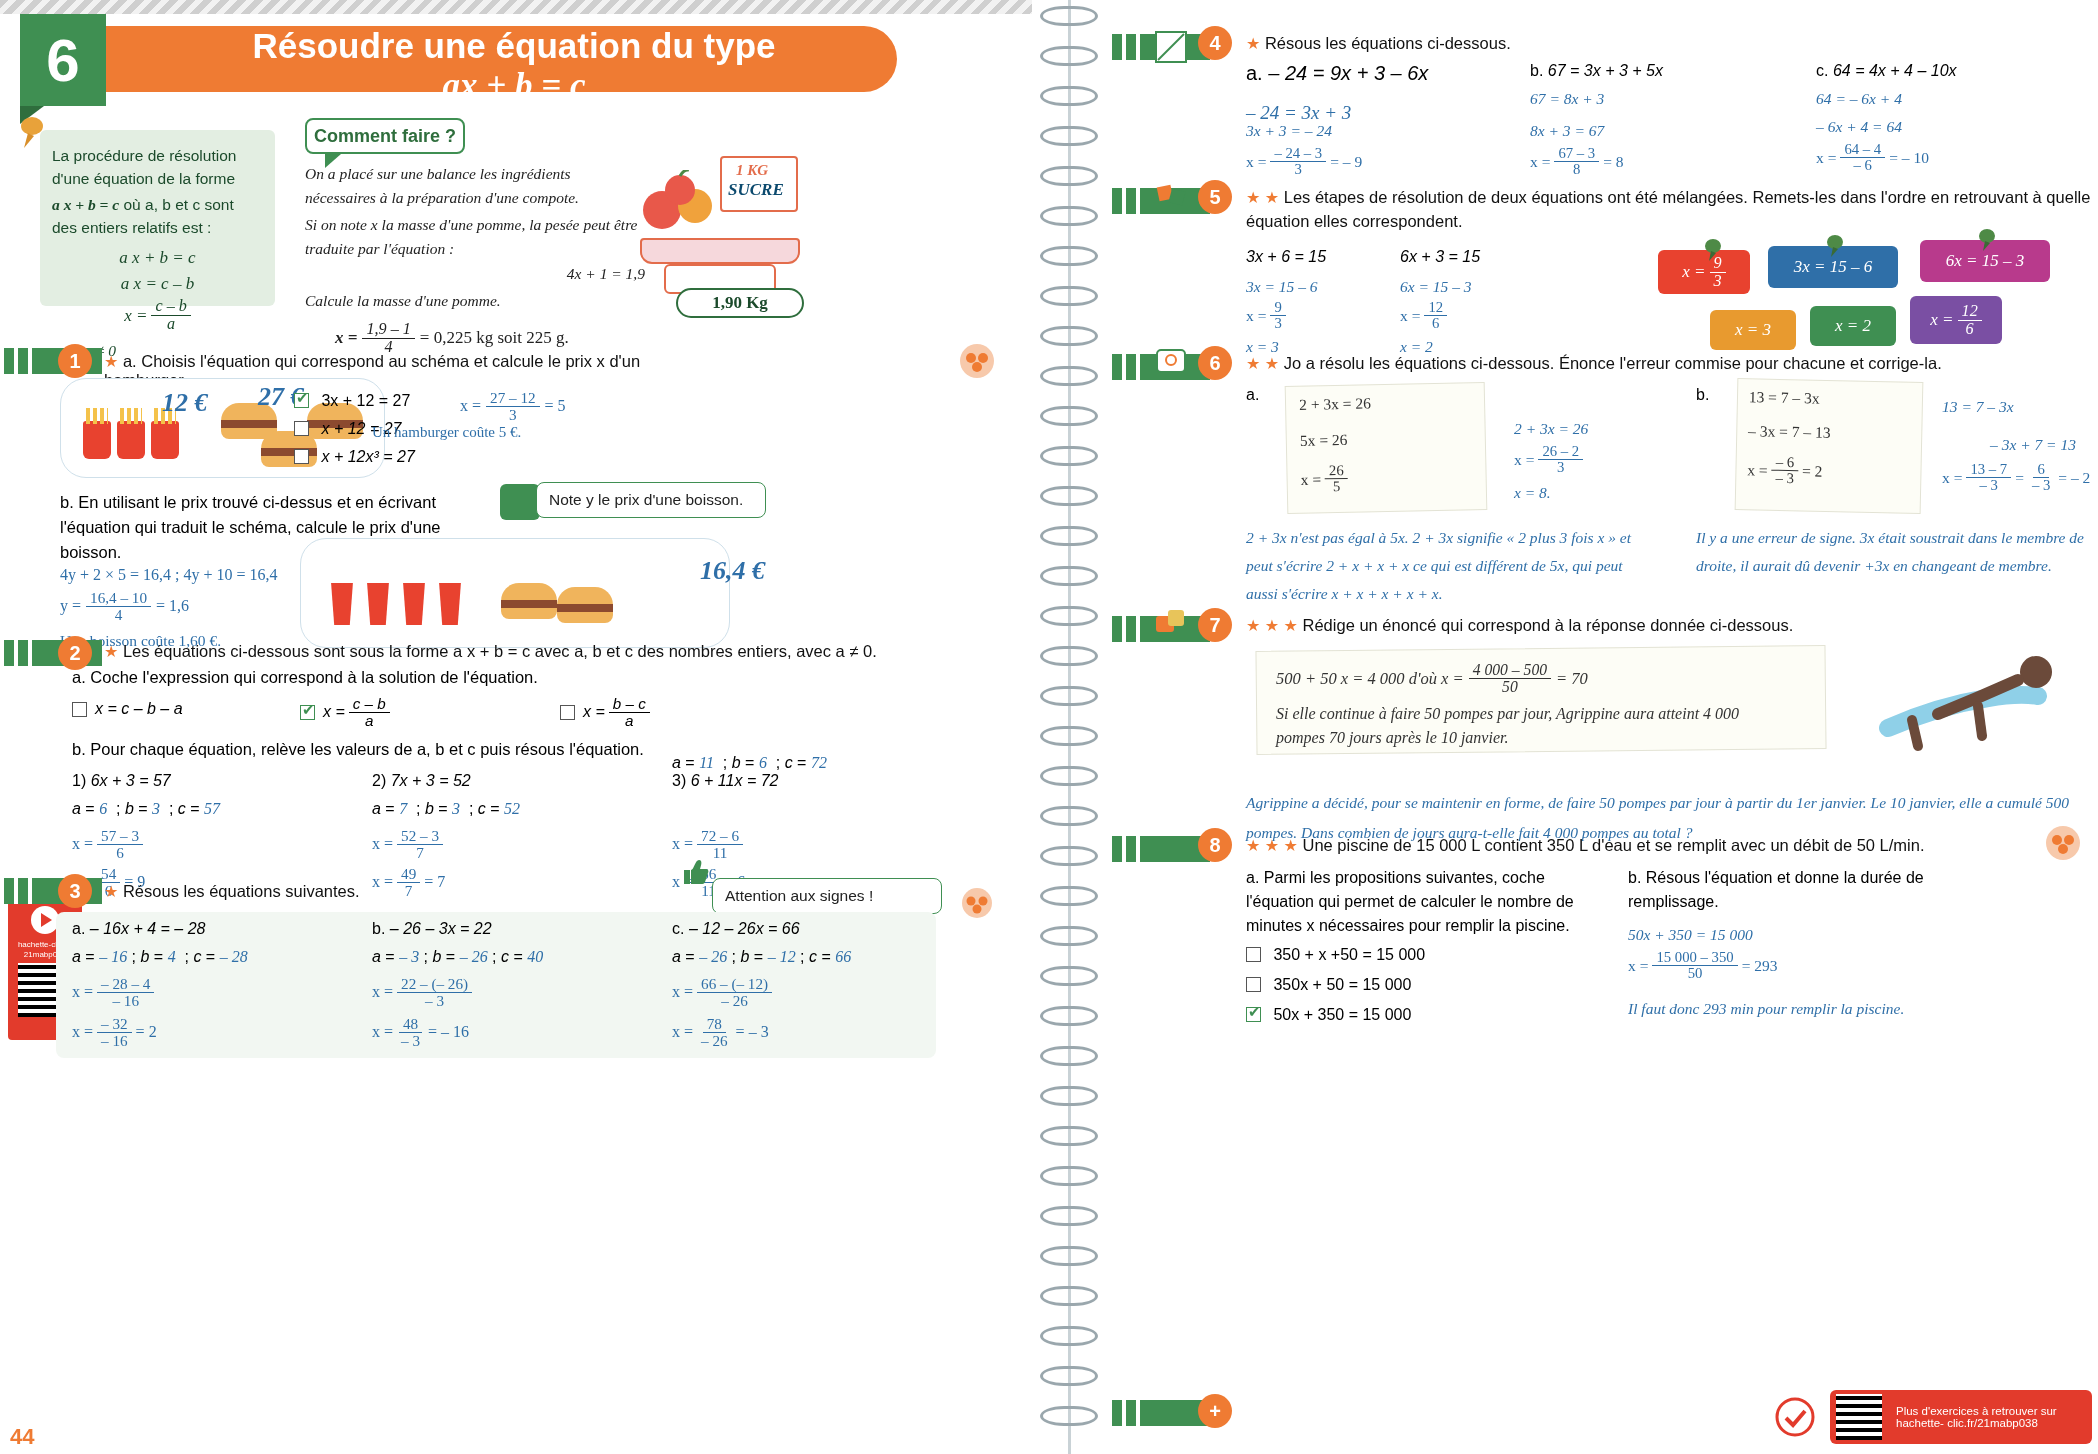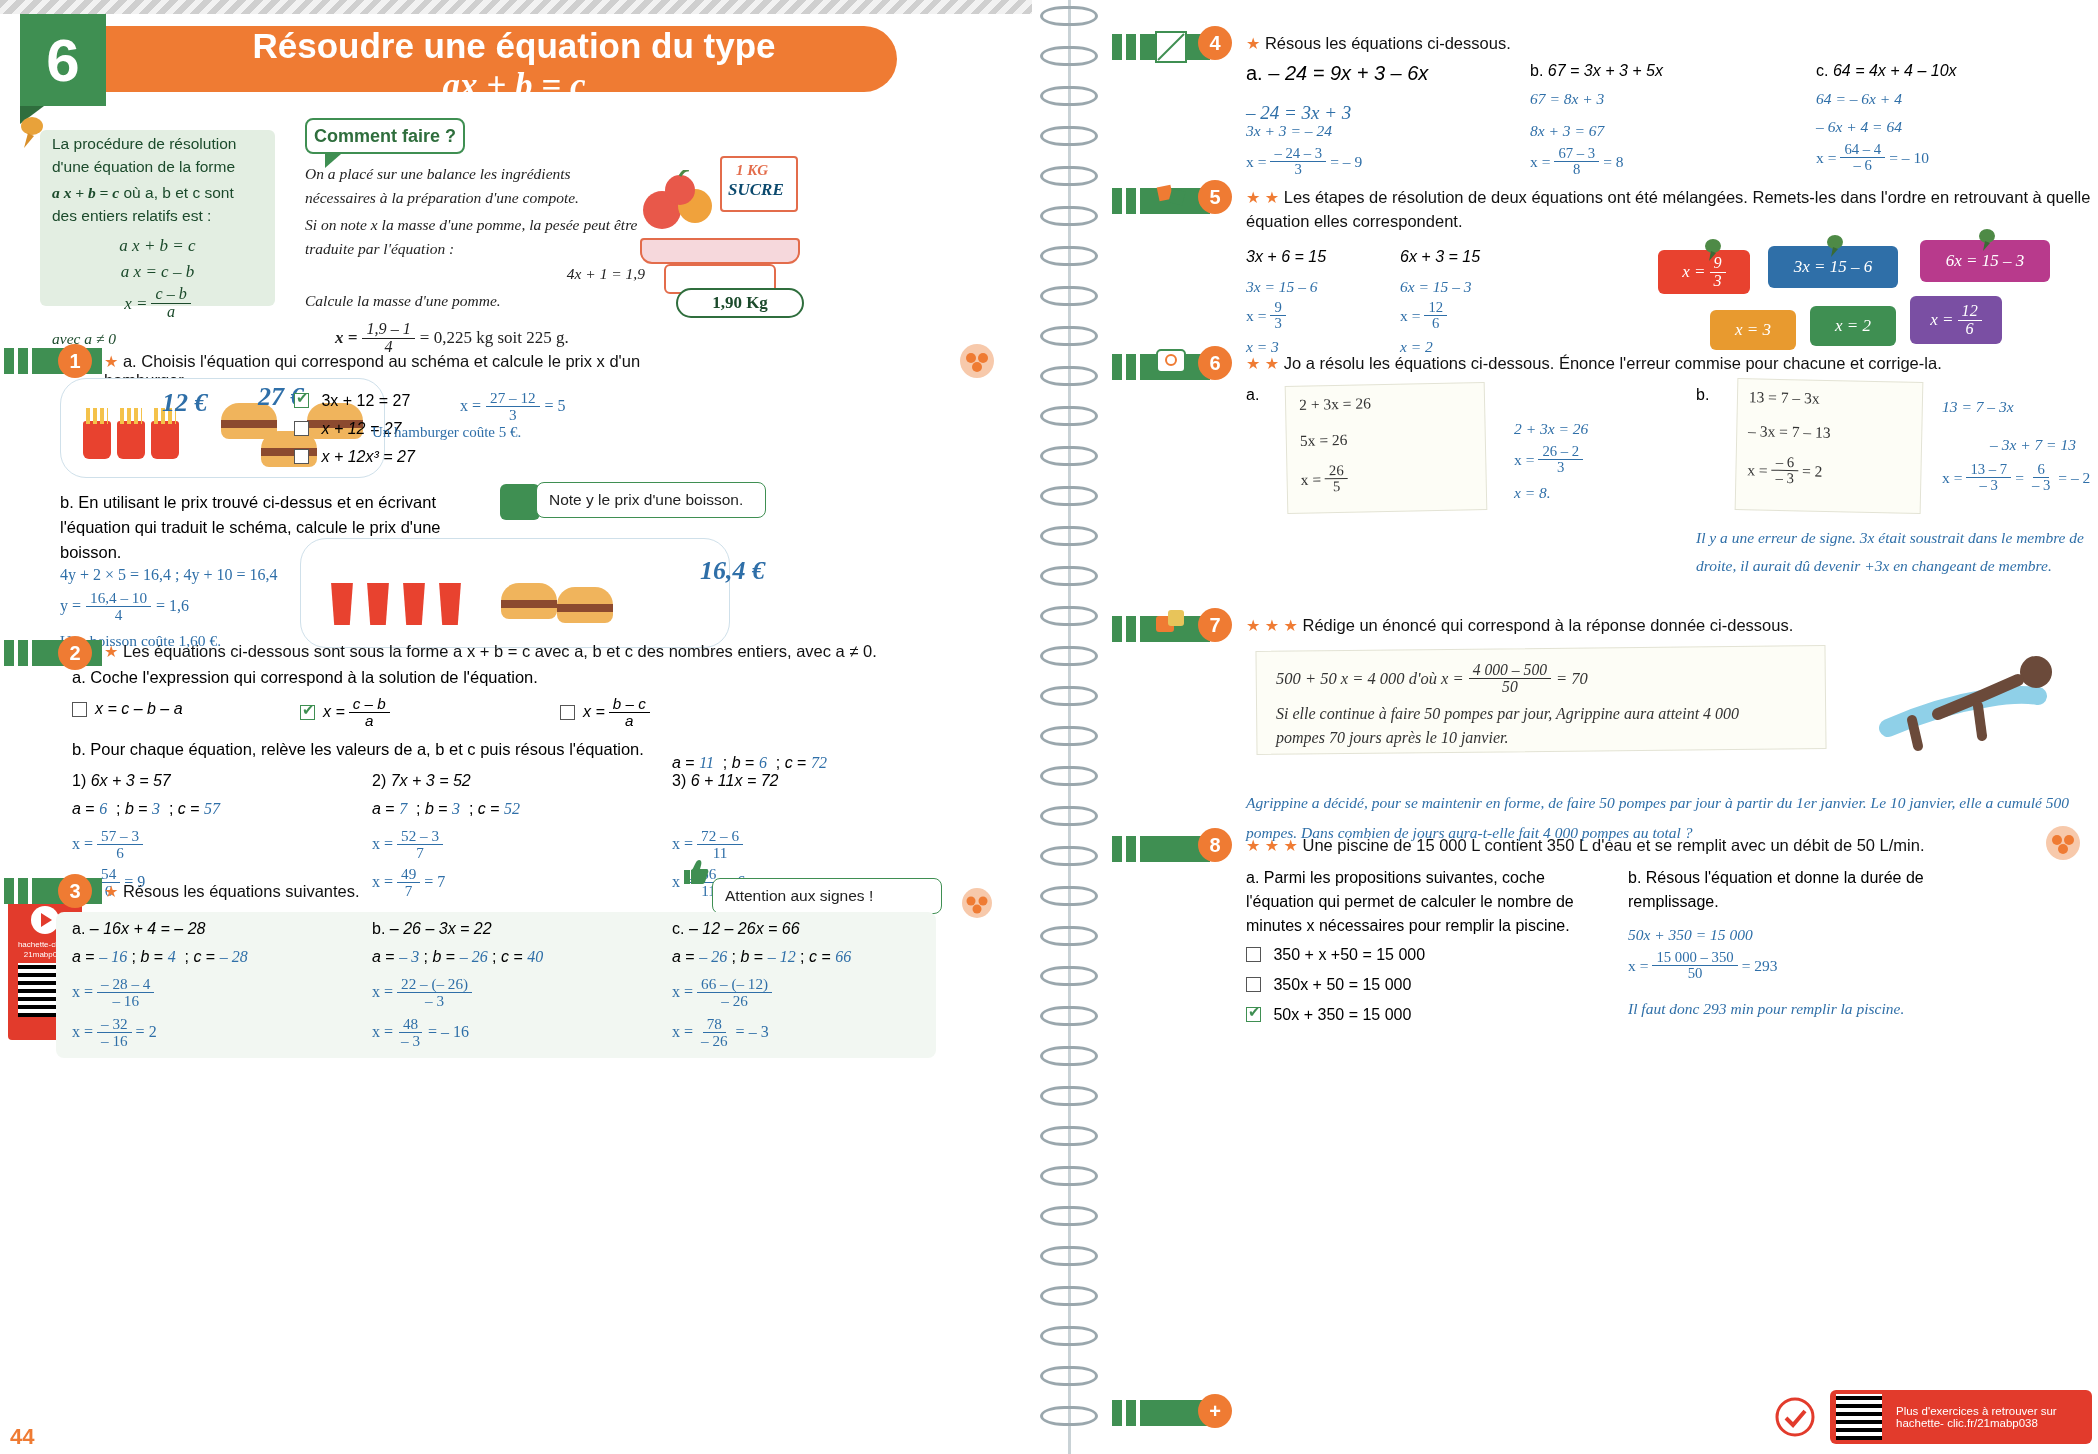--- a/index.html
+++ b/index.html
@@ -38,21 +38,21 @@
     background:#ef7b33; border-radius:0 34px 34px 0; display:flex; align-items:center;
     padding-left:34px; color:#fff; font-size:35px; font-weight:bold;flex-direction:column; }
   .chaptitle .it { font-family:"Liberation Serif",serif; font-style:italic; font-weight:bold; }
   .chapnum { position:absolute; left:20px; top:14px; width:86px; height:92px;
     background:#3f8f52; color:#fff; font-size:60px; font-weight:bold;
     display:flex; align-items:center; justify-content:center; }
   .chapnum:after { content:""; position:absolute; left:0; top:92px; border-left:0 solid transparent;
     border-top:18px solid #2f6e3d; border-right:24px solid transparent; }
 
   .greenbox { position:absolute; left:40px; top:130px; width:235px; height:176px;
-    background:#e3eee2; border-radius:6px; padding:2px 12px; font-size:15.5px; color:#1b4a2b; line-height:1.5; }
+    background:#e3eee2; border-radius:6px; padding:14px 12px; font-size:15.5px; color:#1b4a2b; line-height:1.5; }
 
   .cfbubble { position:absolute; left:305px; top:118px; width:160px; height:36px;
     border:2px solid #3f8f52; border-radius:8px; color:#2f6e3d; font-weight:bold; font-size:18px;
     display:flex; align-items:center; justify-content:center; background:#fff; }
   .cfbubble:after{ content:""; position:absolute; left:18px; top:34px; width:0;height:0;
     border-top:14px solid #3f8f52; border-right:16px solid transparent; }
 
   .cfbody { position:absolute; left:305px; top:162px; width:340px; font-size:15.5px;
     font-family:"Liberation Serif",serif; font-style:italic; line-height:1.55; color:#222; }
 
@@ -746,20 +746,21 @@
           <span>– 3</span>
         </span>
       <span>=</span>
       <span class="frac">
           <span>6</span>
           <span>– 3</span>
         </span>
       <span>= – 2</span>
     </div>
 
+    <div class="abs blue handw" style="left:136px;top:524px;width:400px;font-size:15.5px;line-height:1.8">2 + 3x n'est pas égal à 5x. 2 + 3x signifie « 2 plus 3 fois x » et peut s'écrire 2 + x + x + x ce qui est différent de 5x, qui peut aussi s'écrire x + x + x + x + x.</div>
     <div class="abs blue handw" style="left:586px;top:524px;width:400px;font-size:15.5px;line-height:1.8">Il y a une erreur de signe. 3x était soustrait dans le membre de droite, il aurait dû devenir +3x en changeant de membre.</div>
 
     <div class="extab striped" style="left:2px;top:616px"></div>
     <div class="extab" style="left:38px;top:616px"></div>
     <svg class="abs" style="left:42px;top:604px" width="40" height="36">
       <rect x="4" y="12" width="18" height="16" rx="3" fill="#ef7b33"></rect>
       <rect x="16" y="6" width="16" height="16" rx="3" fill="#e8c45a"></rect>
     </svg>
     <div class="exbadge" style="left:88px;top:608px">7</div>
     <div class="extitle" style="left:136px;top:616px;width:700px">

